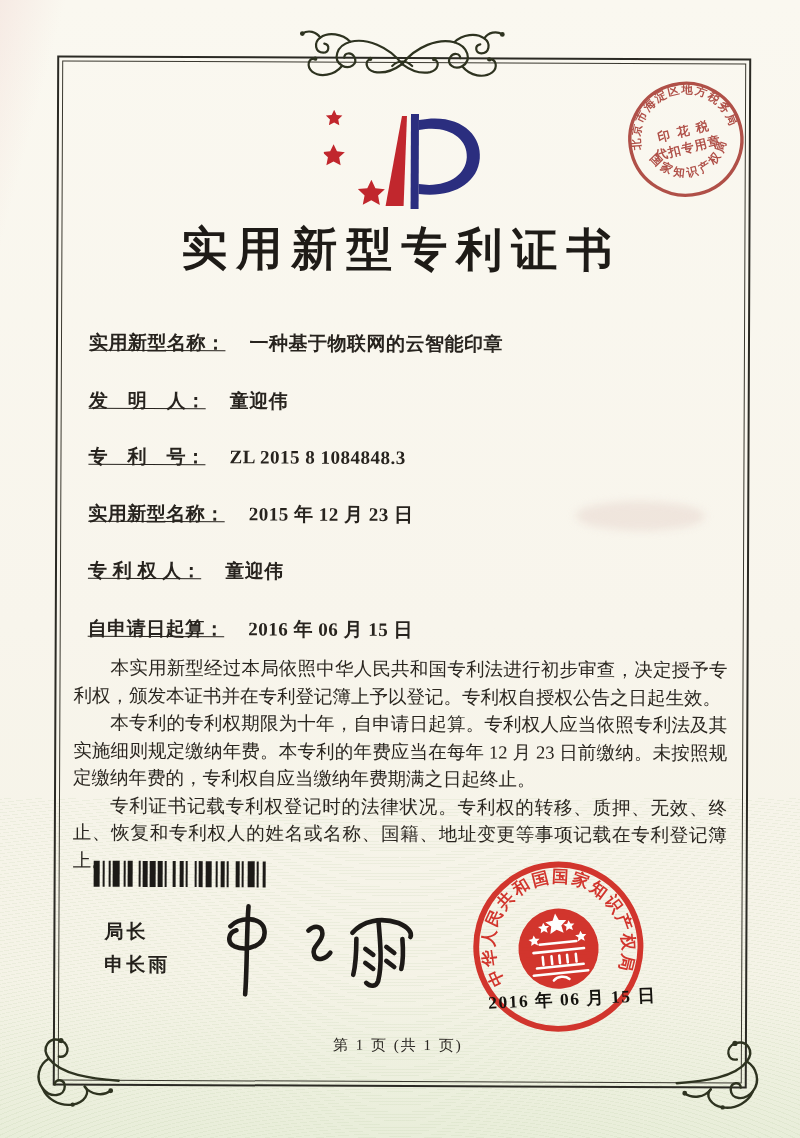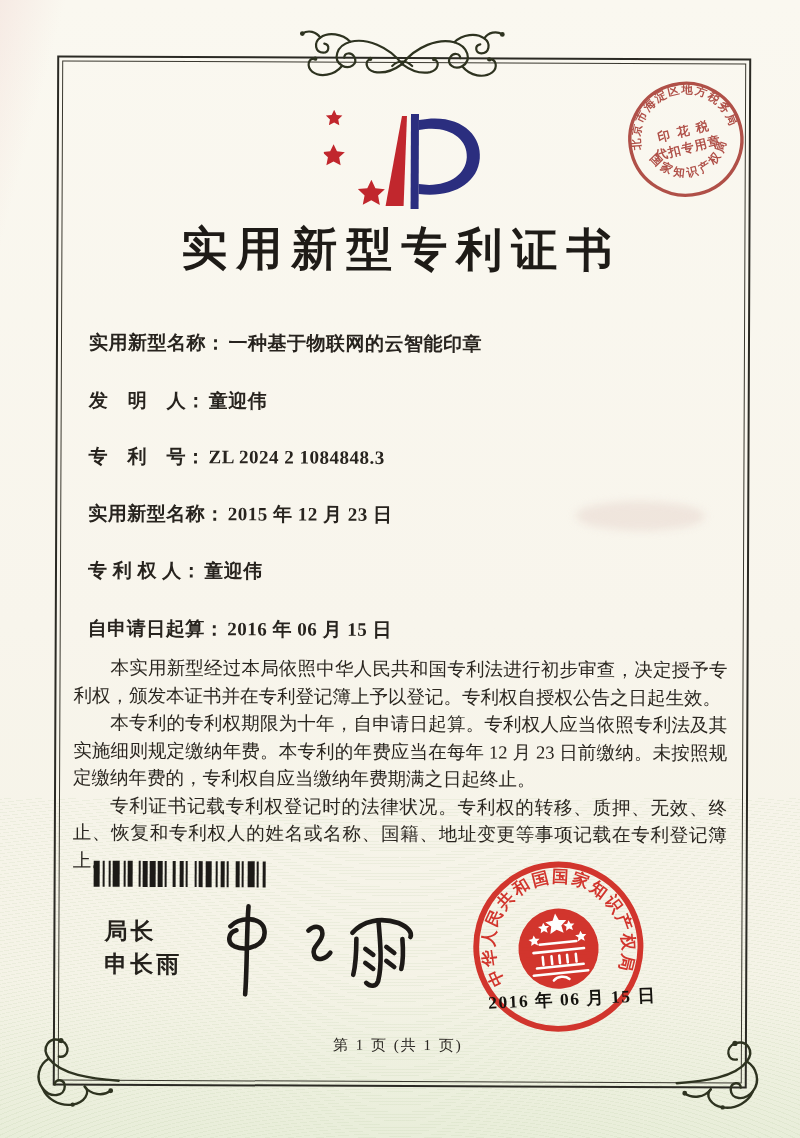--- a/index.html
+++ b/index.html
@@ -19,28 +19,28 @@
   .abs{position:absolute;}
   .frame{left:55px;top:57px;width:690px;height:1026px;
          border:2.5px solid #2b2a24;}
   .frame::before{content:"";position:absolute;inset:3px;border:1px solid #3a382f;}
   .cert-no{left:88px;top:98px;font-size:20px;font-weight:700;color:#23201c;
            letter-spacing:4px;}
   .title{left:0;top:219px;width:800px;text-align:center;font-size:46px;
          font-weight:700;color:#1e1b17;letter-spacing:9px;}
   .field{left:88px;width:640px;font-size:19px;font-weight:600;color:#27231e;
          letter-spacing:.5px;white-space:nowrap;}
-  .field .lab{margin-right:3px;}
+  .field .lab{margin-right:24px;text-decoration:underline;}
   .paras{left:74px;top:656px;width:654px;font-size:18.5px;line-height:27.5px;
          color:#2a2620;text-align:justify;font-weight:500;}
   .paras p{margin:0;text-indent:2em;}
   .barcode{left:95px;top:862px;height:26px;display:flex;align-items:stretch;}
   .barcode i{display:block;height:100%;}
   .bar{background:#1c1a17;}
-  .signer{left:106px;top:916px;font-size:23px;font-weight:700;color:#24211c;
+  .signer{left:106px;top:916px;font-size:19px;font-weight:700;color:#24211c;
           letter-spacing:3px;line-height:33px;}
   .footer{left:0;top:1036px;width:800px;text-align:center;font-size:15px;
           color:#2a2722;letter-spacing:2px;}
   .smudge{left:575px;top:500px;width:130px;height:30px;border-radius:50%;
           background:rgba(214,187,178,.28);filter:blur(4px);}
   .tax-stamp{left:624px;top:78px;width:120px;height:120px;transform:rotate(-14deg);
              opacity:.88;}
   .seal{left:472px;top:858px;width:176px;height:176px;transform:rotate(-6deg);
         opacity:.94;}
   .seal-date{left:490px;top:986px;width:170px;font-size:17.5px;font-weight:700;
@@ -150,21 +150,21 @@
 
     <div class="abs title">实用新型专利证书</div>
 
     <div class="abs field" style="top:331px">
       <span class="lab">实用新型名称：</span><span>一种基于物联网的云智能印章</span>
     </div>
     <div class="abs field" style="top:389px">
       <span class="lab">发　明　人：</span><span>童迎伟</span>
     </div>
     <div class="abs field" style="top:445px">
-      <span class="lab">专　利　号：</span><span>ZL 2024 2 1084848.3</span>
+      <span class="lab">专　利　号：</span><span>ZL 2015 8 1084848.3</span>
     </div>
     <div class="abs field" style="top:502px">
       <span class="lab">实用新型名称：</span><span>2015 年 12 月 23 日</span>
     </div>
     <div class="abs field" style="top:559px">
       <span class="lab">专 利 权 人：</span><span>童迎伟</span>
     </div>
     <div class="abs field" style="top:617px">
       <span class="lab">自申请日起算：</span><span>2016 年 06 月 15 日</span>
     </div>

